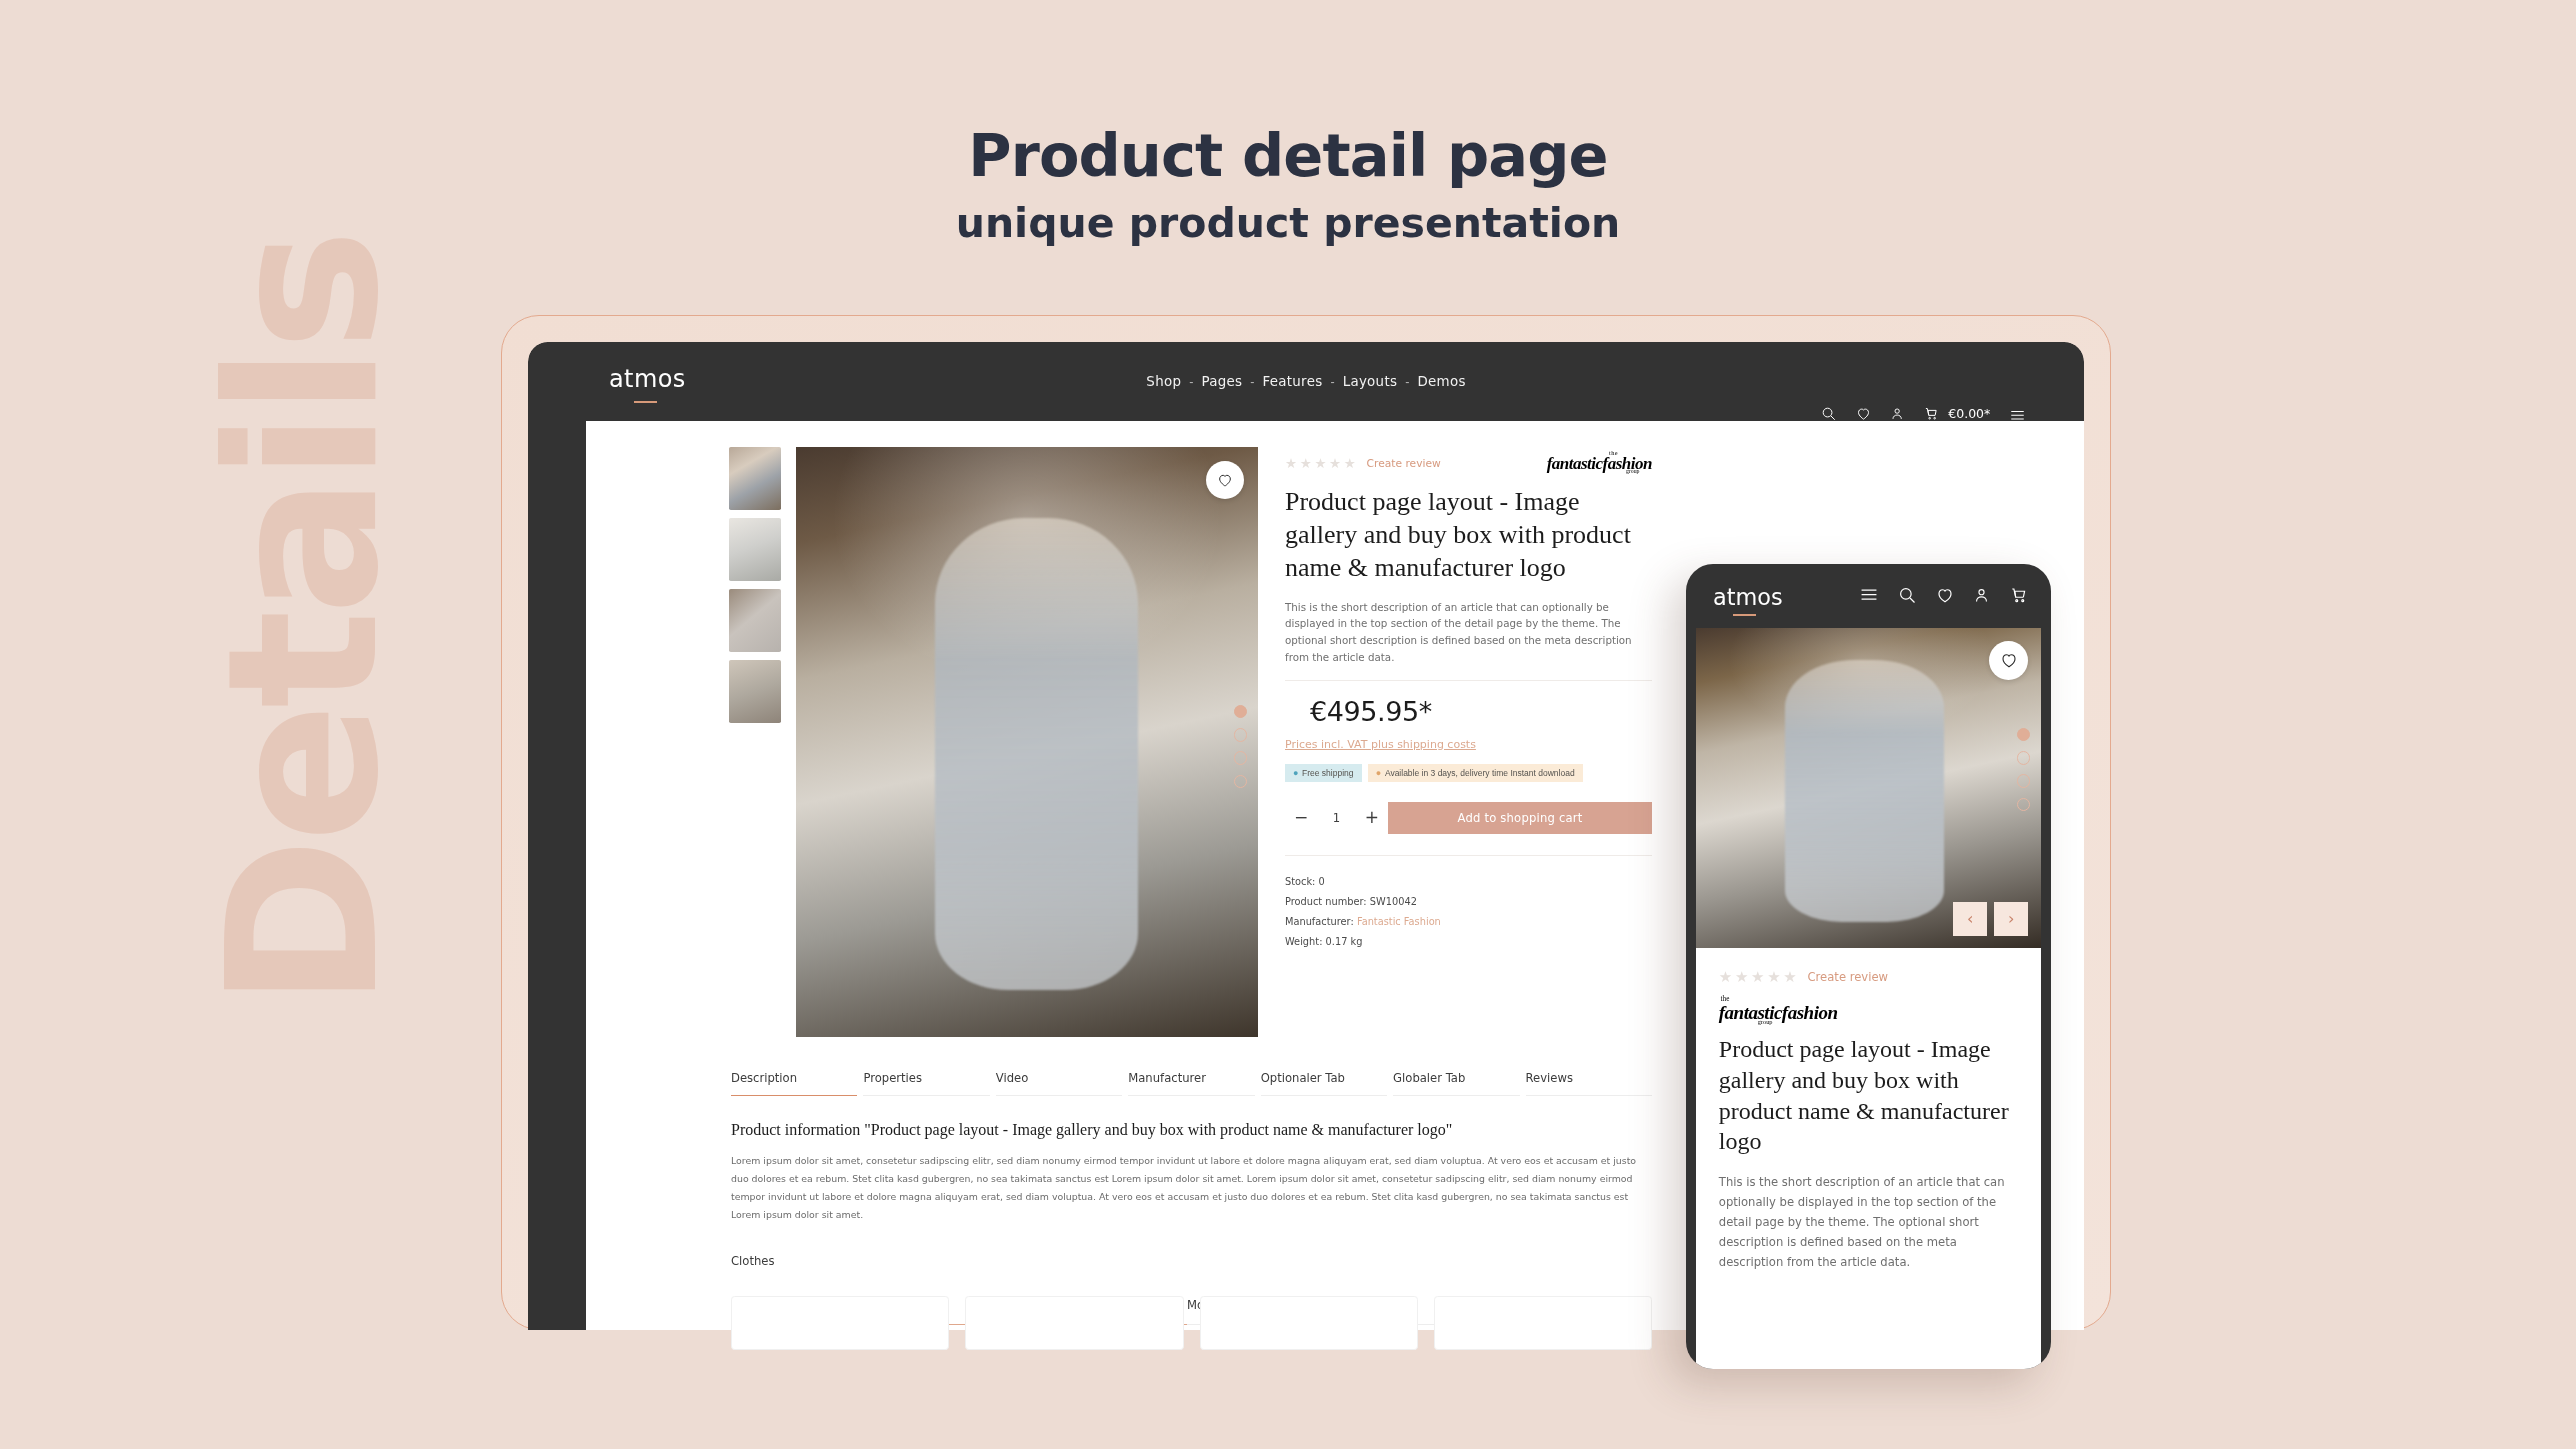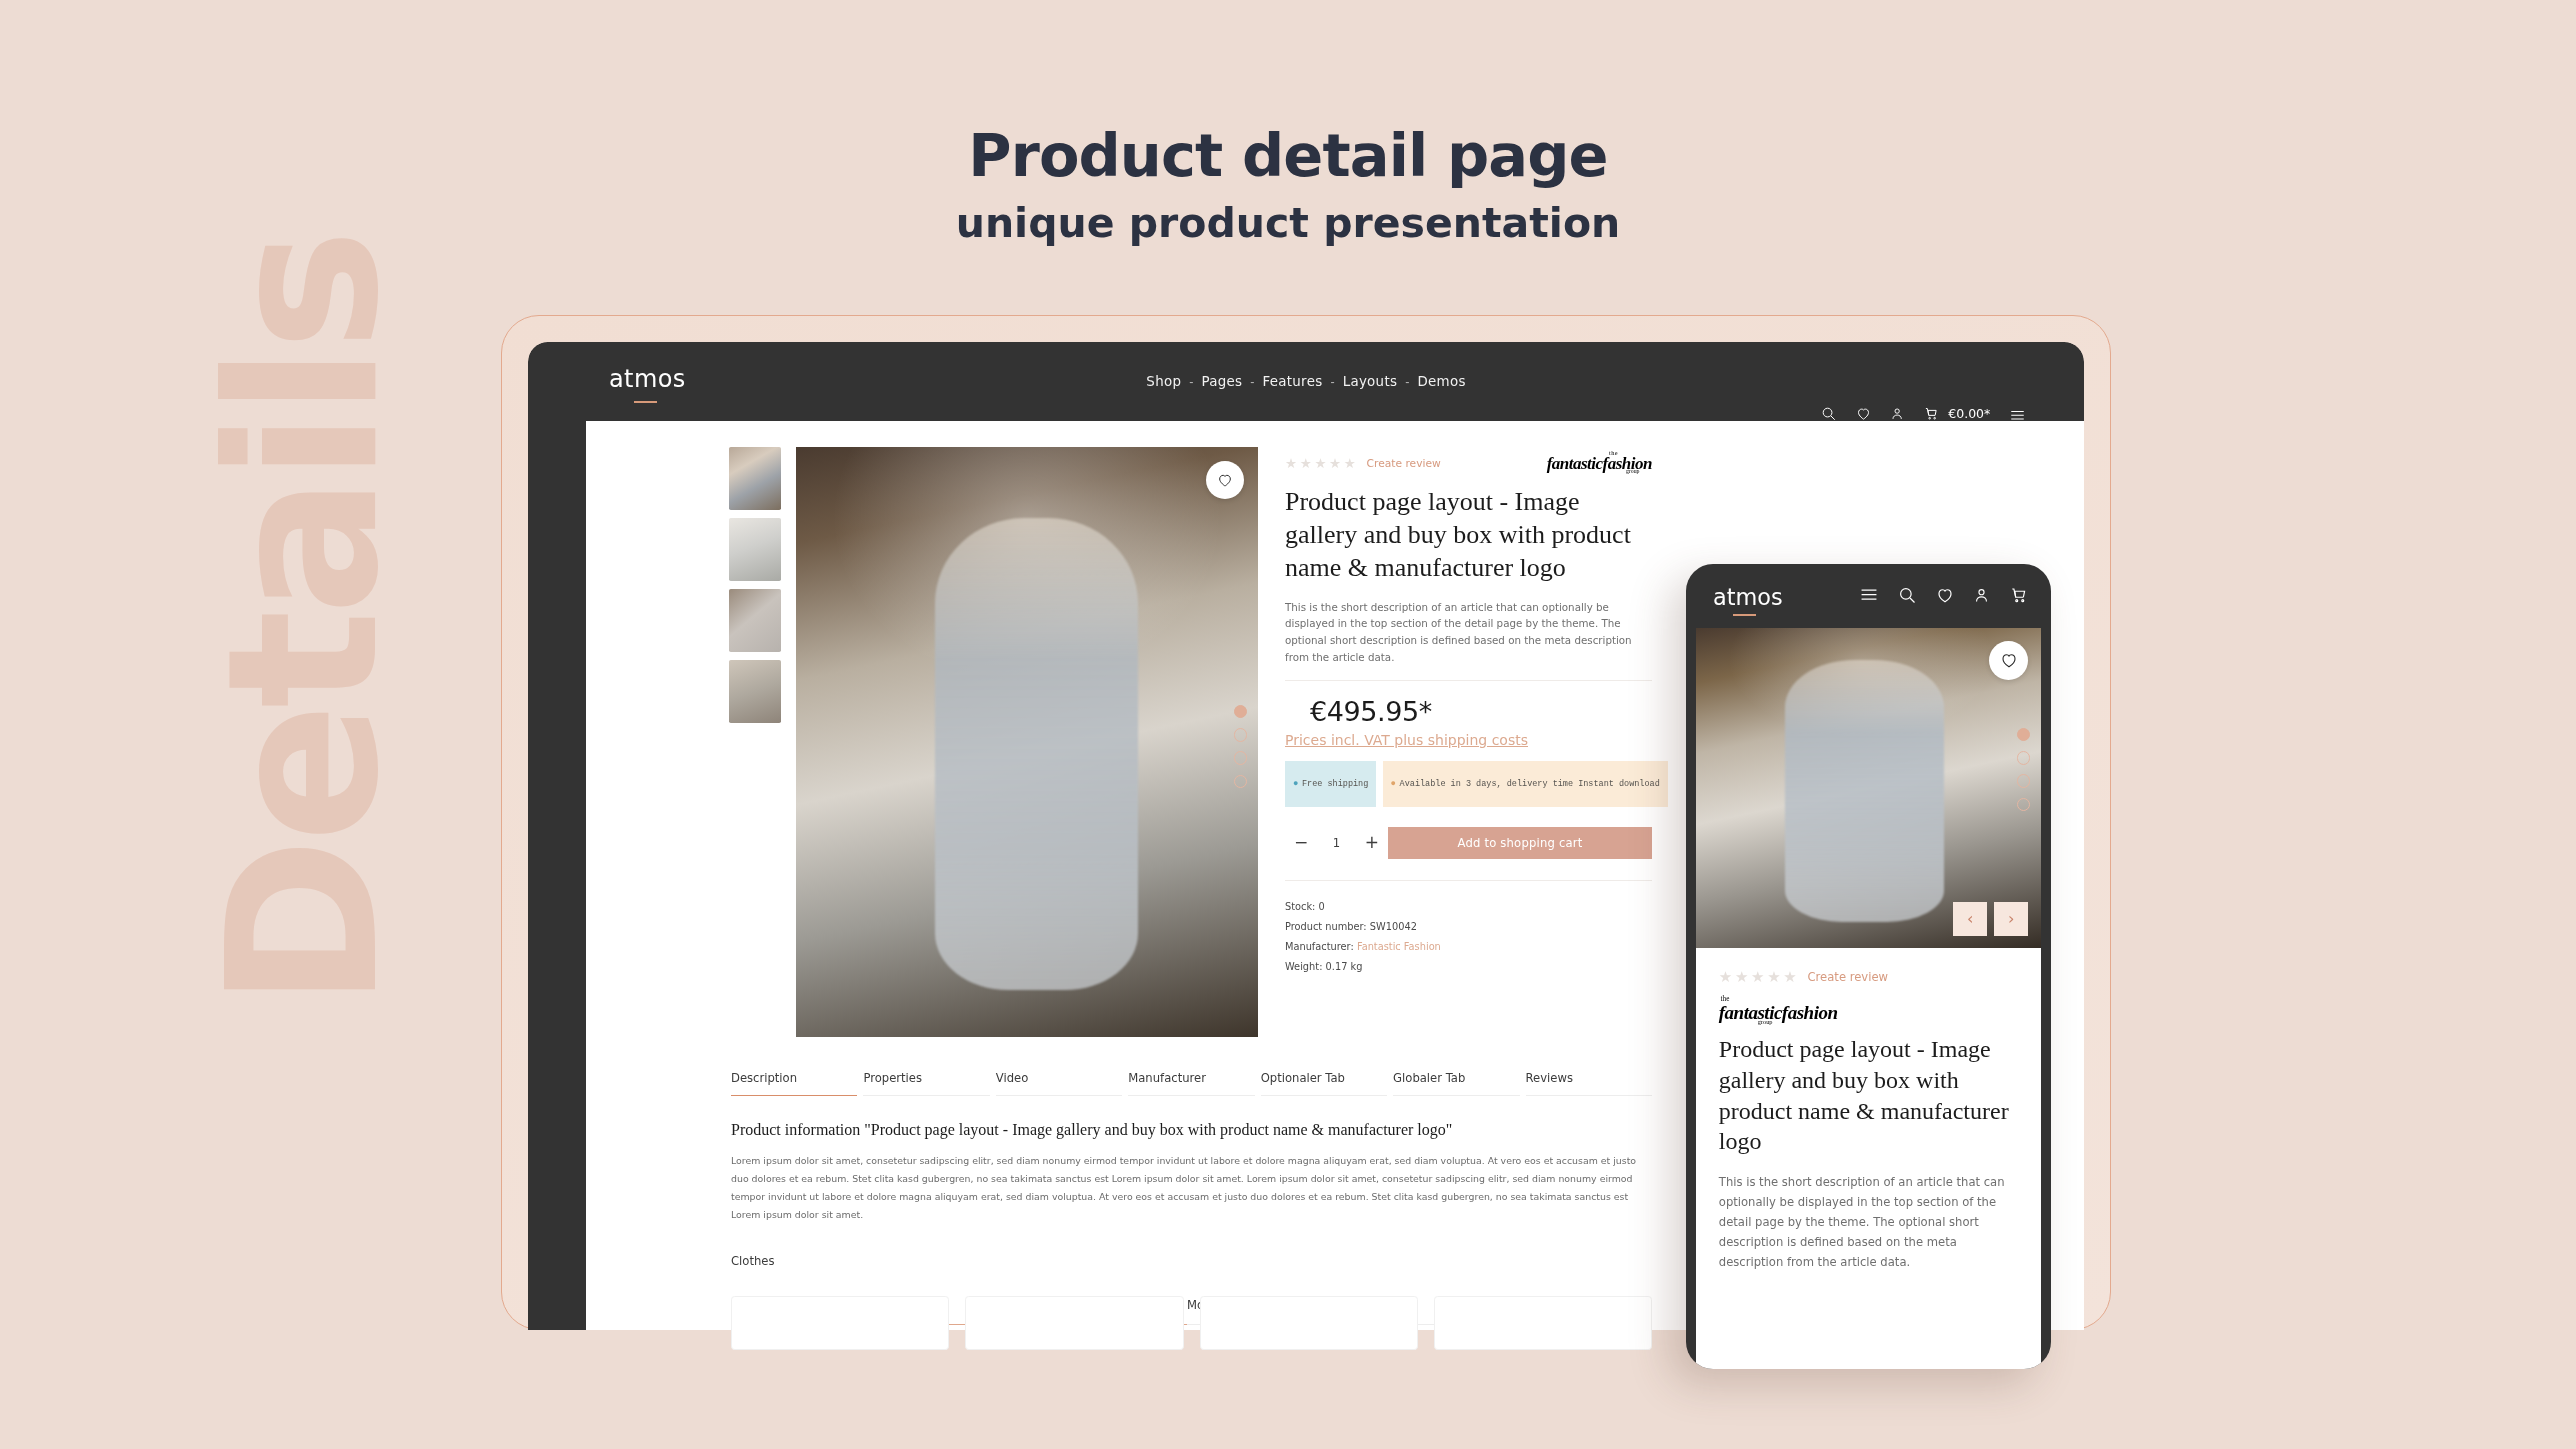--- a/index.html
+++ b/index.html
@@ -175,26 +175,26 @@
   }
   .hr { height: 0.9px; background: #EFEBE8; margin: 15px 0 0 0; }
   .p-price {
     font-family: "DejaVu Sans", sans-serif;
     font-size: 27px; font-weight: 400; color: #1C1C1C; margin-top: 14.3px;
     letter-spacing: -0.4px;
     margin-left: 25px;
   }
   .p-vat {
     font-family: "DejaVu Sans", sans-serif;
-    font-size: 14px; color: #DCA98F; text-decoration: underline; margin-top: 5px; display: inline-block;
+    font-size: 11px; color: #DCA98F; text-decoration: underline; margin-top: 11px; display: inline-block;
   }
   .badges { display: flex; gap: 6.3px; margin-top: 13.4px; flex-wrap: nowrap; }
   .badge {
-    font-family:Liberation Mono, monospace;
-    font-size: 8.5px; padding: 18px 8px; white-space: nowrap; color: #55534F;
+    font-family:Liberation Sans, sans-serif;
+    font-size: 8.5px; padding: 4px 8px; white-space: nowrap; color: #55534F;
   }
   .badge .bdot { font-size: 9px; margin-right: 3.6px; }
   .badge-ship { background: #D6EBEF; }
   .badge-ship .bdot { color: #4EA3BC; }
   .badge-avail { background: #FBEBD7; }
   .badge-avail .bdot { color: #E0A56A; }
 
   .buyrow { display: flex; align-items: stretch; gap: 0; margin-top: 19.7px; height: 32px; }
   .qty {
     display: flex; align-items: center; width: 103px; justify-content: space-between;

